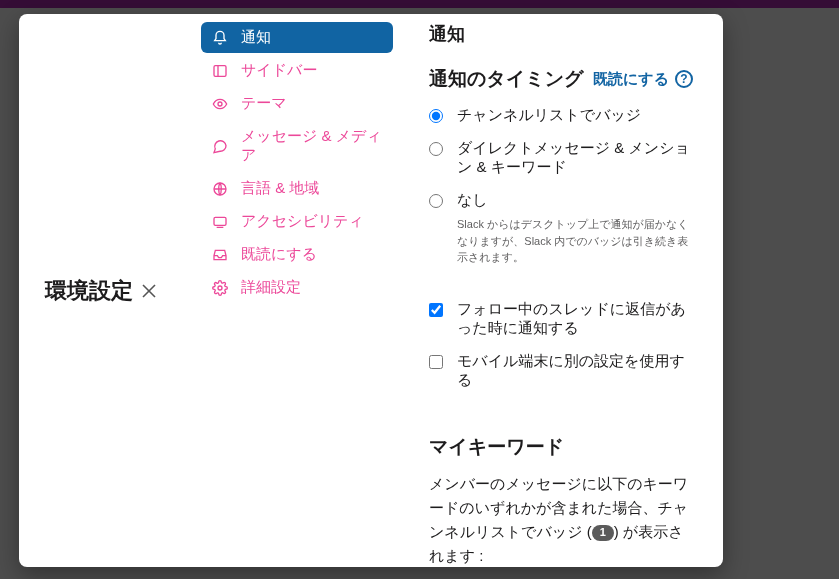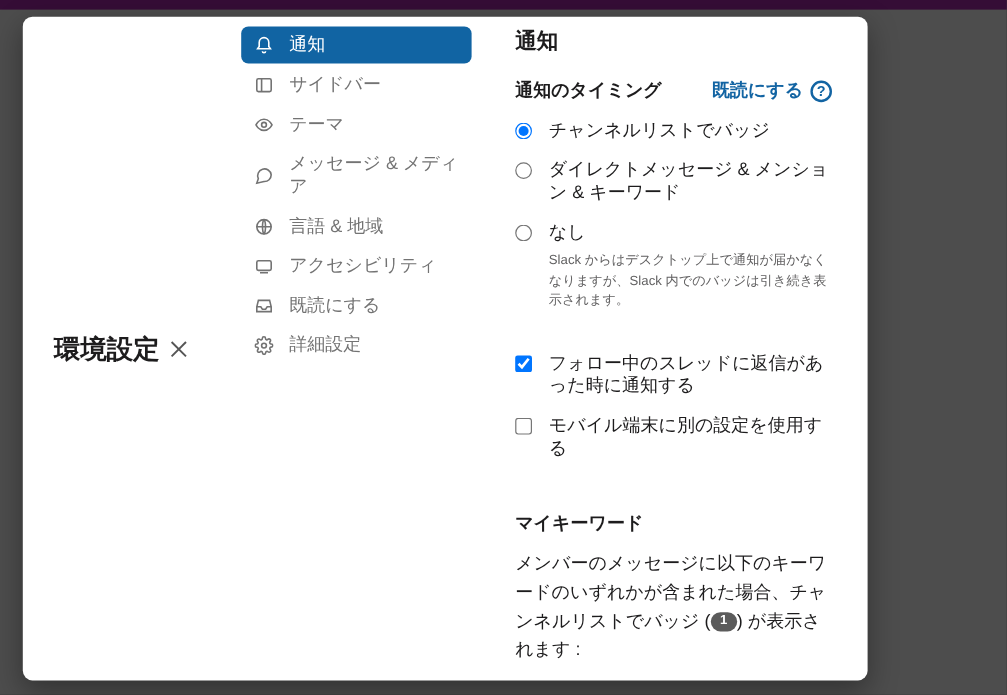--- a/index.html
+++ b/index.html
@@ -23,33 +23,33 @@
   .close-btn { width: 32px; height: 32px; display: flex; align-items: center; justify-content: center; color: #555; cursor: pointer; border-radius: 4px; }
   .modal-body { flex: 1; display: flex; overflow: hidden; }
   .sidebar {
     width: 212px; padding: 8px 10px 8px 10px;
     display: flex; flex-direction: column; gap: 0;
   }
   .side-item {
     display: flex; align-items: center; gap: 12px;
     padding: 6px 10px 6px 10px;
     border-radius: 6px;
-    font-size: 15px; color: #737373;
+    font-size: 15px; color: #ec4899;
     cursor: pointer;
     margin-bottom: 2px;
   }
   .side-item .icon { width: 18px; height: 18px; display: flex; align-items: center; justify-content: center; color: inherit; flex-shrink: 0;}
   .side-item.active { background: #1164A3; color: #fff; }
   .content {
     flex: 1; padding: 8px 30px 0 26px; overflow-y: auto;
     color: #1d1c1d;
   }
   .section-title { font-size: 18px; font-weight: 800; margin-bottom: 20px; }
   .row-head { display: flex; justify-content: space-between; align-items: center; margin-bottom: 14px;}
-  .subhead { font-size: 15px; font-weight: 800; }
+  .subhead { font-size: 19px; font-weight: 800; }
   .help-link { color: #1264a3; font-size: 15px; font-weight: 700; display: flex; align-items: center; gap: 6px; text-decoration: none; cursor: pointer;}
   .help-link .qicon { width:18px; height:18px; border:2px solid #1264a3; border-radius:50%; display:inline-flex; align-items:center; justify-content:center; font-size:12px; font-weight:800;}
   .radio-row, .check-row { display: flex; align-items: flex-start; gap: 14px; margin-bottom: 14px; font-size: 15px; }
   .radio-row input, .check-row input { margin-top: 3px; width:14px; height:14px; flex-shrink:0;}
   .subtext { font-size: 11px; color: #616061; margin-top: 6px; line-height: 1.5; }
   .divider { height: 30px; }
   .desc { font-size: 15px; color: #1d1c1d; line-height: 1.6; margin-bottom: 14px;}
   .badge { display:inline-flex; align-items:center; justify-content:center; min-width:22px; height:16px; padding:0 6px; border-radius:10px; background:#5b5b5b; color:#fff; font-size:11px; font-weight:700; vertical-align:middle;}
   .kw-input { width: 100%; height: 46px; border: 1px solid #bbb; border-radius: 4px; padding: 8px 10px; font-size: 15px; }
 </style>

